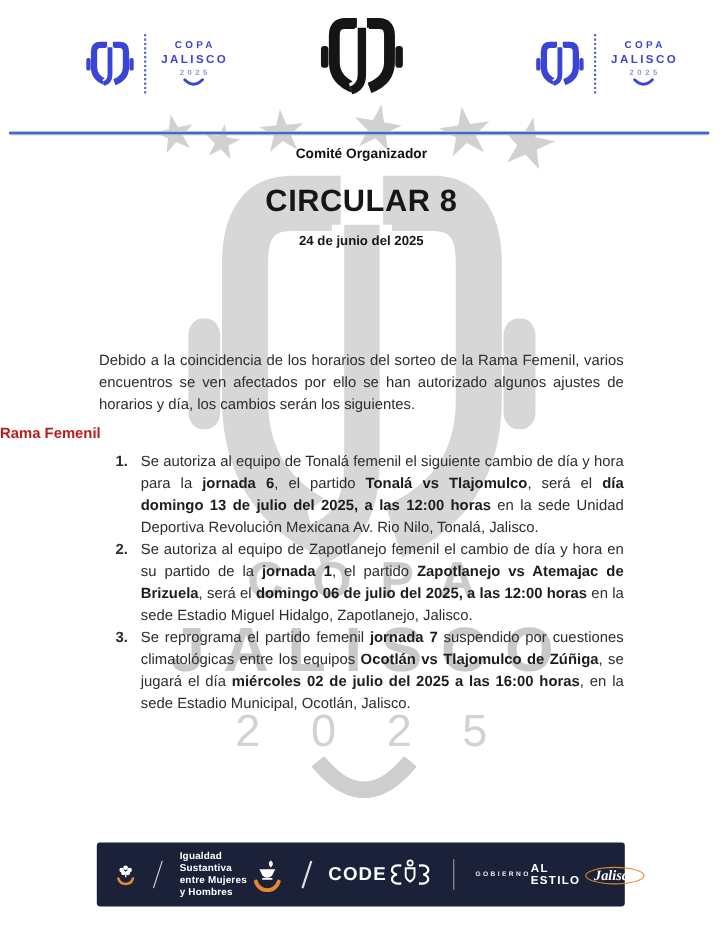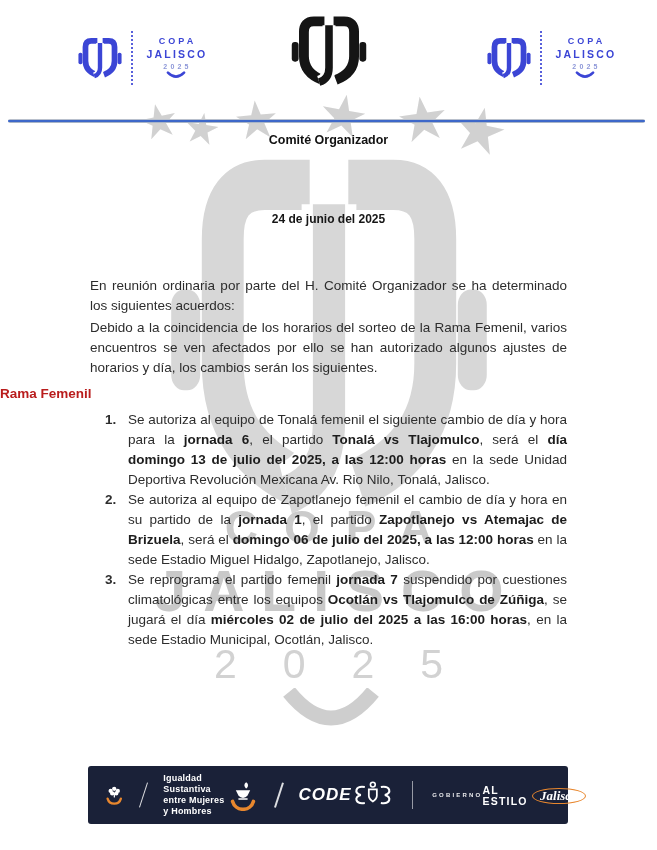--- a/index.html
+++ b/index.html
@@ -46,21 +46,21 @@
   .li .num{position:absolute;left:15px;font-weight:700;}
   .li b{font-weight:700;color:#1c1c1c;}
   
   .footer-bar{position:absolute;left:88px;top:766px;width:480px;height:58px;z-index:2;
     background:var(--footer-navy,#1a2138);border-radius:3px;display:flex;align-items:center;
     justify-content:space-between;padding:0 16px;box-sizing:border-box;color:#fff;}
   .fgroup{display:flex;align-items:center;gap:19px;}
   .slash{width:1.5px;height:26px;background:rgba(255,255,255,.85);transform:rotate(18deg);}
   .vline{width:1px;height:28px;background:rgba(255,255,255,.55);}
   .ig-text{font-size:9px;font-weight:700;line-height:11px;letter-spacing:.2px;}
-  .code-label{font-size:17px;font-weight:800;letter-spacing:1px;font-style:italic;}
+  .code-label{font-size:17px;font-weight:800;letter-spacing:1px;}
   .estilo{display:flex;flex-direction:row;align-items:center;line-height:1;}
   .estilo-small{font-size:6px;font-weight:700;letter-spacing:2.2px;opacity:.9;}
   .estilo-line1{font-size:10.5px;font-weight:800;letter-spacing:1.2px;margin-top:1.5px;}
   .estilo-oval{margin-top:2px;border:1.5px solid var(--accent-orange,#e8872e);border-radius:50%;
     padding:0 7px 1px 7px;font-family:"Liberation Serif","DejaVu Serif",serif;
     font-style:italic;font-weight:700;font-size:13px;}
   svg{display:block;}
 </style>
 </head>
 <body>
@@ -131,23 +131,23 @@
       <span class="lg-jalisco">JALISCO</span>
       <span class="lg-year">2025</span>
       <svg viewBox="0 0 30 12" width="22" height="9" style="margin-top:1px">
         <path d="M4 2 Q15 13 26 2" stroke="currentColor" stroke-width="3.5" fill="none" stroke-linecap="round"></path>
       </svg>
     </div>
   </div>
 
   <div class="hdr-line"></div>
 
+  <div class="doc-title">CIRCULAR 8</div>
   <div class="doc-date">24 de junio del 2025</div>
 
-  <p class="para p1">En reunión ordinaria por parte del H. Comité Organizador se ha determinado los siguientes acuerdos:</p>
   <p class="para p2">Debido a la coincidencia de los horarios del sorteo de la Rama Femenil, varios encuentros se ven afectados por ello se han autorizado algunos ajustes de horarios y día, los cambios serán los siguientes.</p>
 
   <div class="sec-head">Rama Femenil</div>
 
   <div class="olist">
       <div class="li"><span class="num">1.</span><span>Se autoriza al equipo de Tonalá femenil el siguiente cambio de día y hora para la </span><b>jornada 6</b><span>, el partido </span><b>Tonalá vs Tlajomulco</b><span>, será el </span><b>día domingo 13 de julio del 2025, a las 12:00 horas</b><span> en la sede Unidad Deportiva Revolución Mexicana Av. Rio Nilo, Tonalá, Jalisco.</span></div>
       <div class="li"><span class="num">2.</span><span>Se autoriza al equipo de Zapotlanejo femenil el cambio de día y hora en su partido de la </span><b>jornada 1</b><span>, el partido </span><b>Zapotlanejo vs Atemajac de Brizuela</b><span>, será el </span><b>domingo 06 de julio del 2025, a las 12:00 horas</b><span> en la sede Estadio Miguel Hidalgo, Zapotlanejo, Jalisco.</span></div>
       <div class="li"><span class="num">3.</span><span>Se reprograma el partido femenil </span><b>jornada 7</b><span> suspendido por cuestiones climatológicas entre los equipos </span><b>Ocotlán vs Tlajomulco de Zúñiga</b><span>,  se jugará el día </span><b>miércoles 02 de julio del 2025 a las 16:00 horas</b><span>, en la sede Estadio Municipal, Ocotlán, Jalisco.</span></div>
     </div>
 

